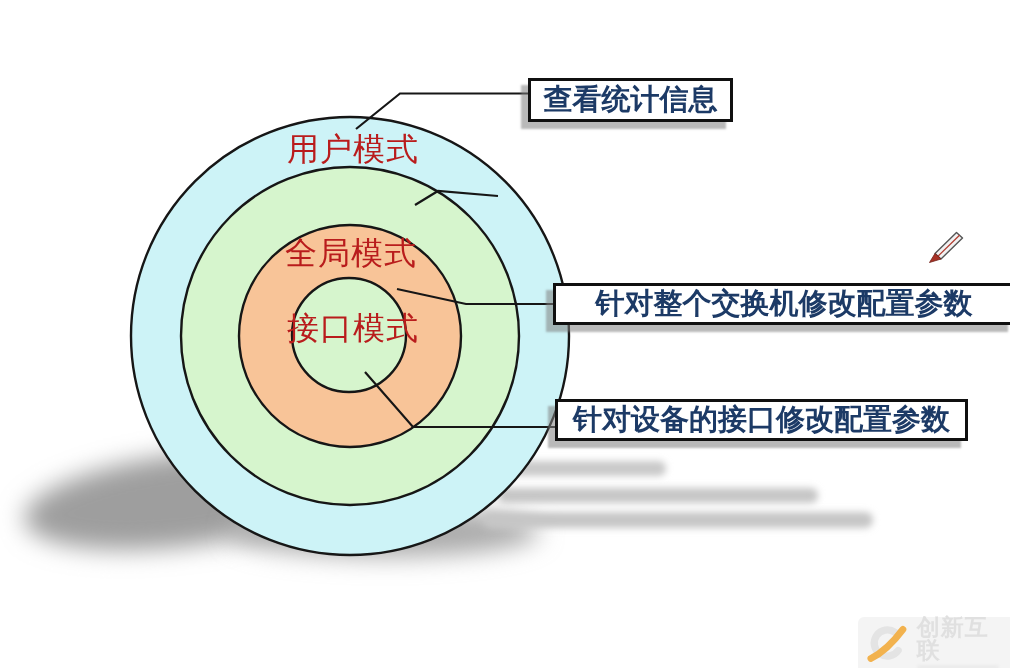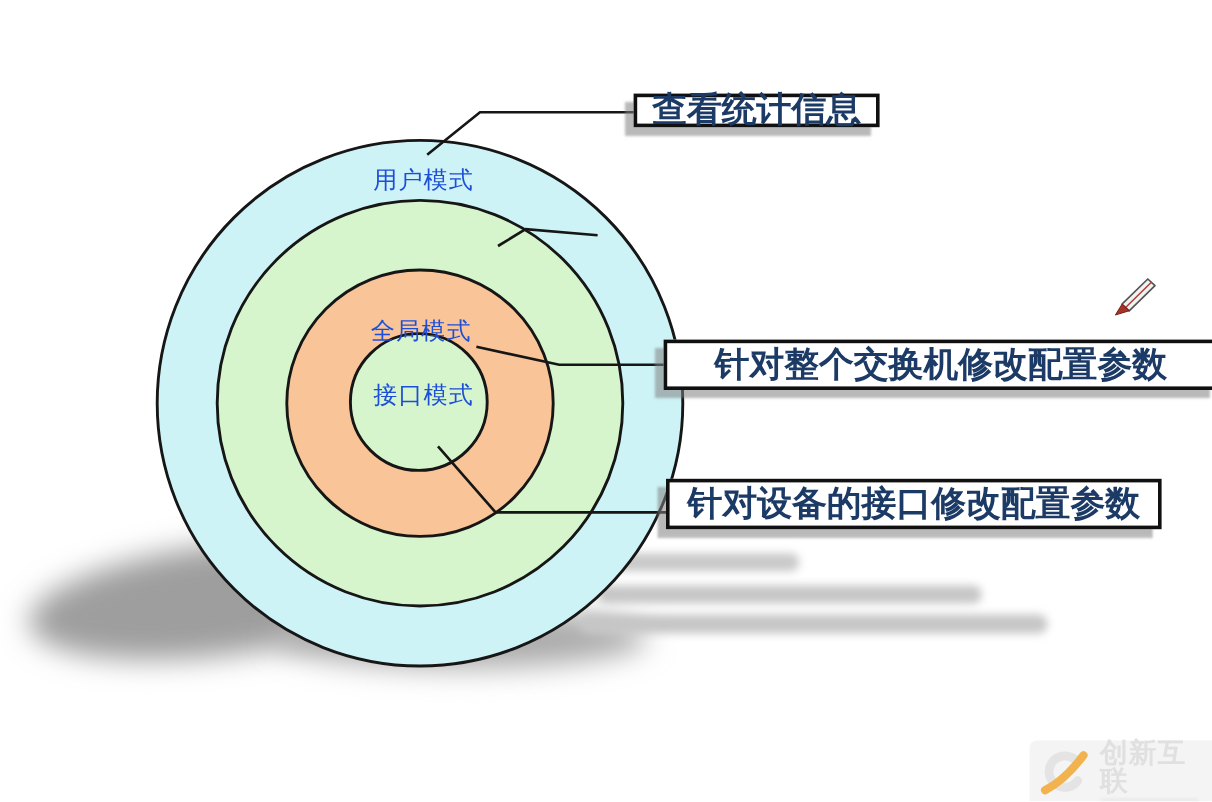--- a/index.html
+++ b/index.html
@@ -9,22 +9,22 @@
     width: 1010px;
     height: 668px;
     background: #ffffff;
     overflow: hidden;
   }
   .layer { position: absolute; left: 0; top: 0; }
 
   .ring-label {
     position: absolute;
     transform: translate(-50%, -50%);
-    font-size: 20px;
-    color: #1d4ed8;
+    font-size: 32px;
+    color: #b91c1c;
     letter-spacing: 1px;
     white-space: nowrap;
     user-select: none;
   }
 
   .callout {
     position: absolute;
     display: flex;
     align-items: center;
     justify-content: center;
@@ -100,24 +100,24 @@
     <polyline points="365,372 413,427 556,427" fill="none" stroke="#161616" stroke-width="2.2"></polyline>
 
     <g>
       <path d="M956.5,232.5 L962.5,238 L941,259 L935,253.5 Z" fill="#f2f2f2" stroke="#555555" stroke-width="1.4" stroke-linejoin="round"></path>
       <line x1="959.5" y1="235.2" x2="938" y2="256.2" stroke="#b03a2e" stroke-width="1.2"></line>
       <path d="M935,253.5 L941,259 L929.5,262.5 Z" fill="#a93226" stroke="#6e1f16" stroke-width="0.8"></path>
     </g>
   </svg>
 
   <div class="ring-label" style="left:353px; top:150px;">用户模式</div>
-  <div class="ring-label" style="left:351px; top:276px;">全局模式</div>
+  <div class="ring-label" style="left:351px; top:254px;">全局模式</div>
   <div class="ring-label" style="left:353px; top:329px;">接口模式</div>
 
-  <div class="callout" style="left:528px; top:78px; width:205px; height:28px;">查看统计信息</div>
+  <div class="callout" style="left:528px; top:78px; width:205px; height:44px;">查看统计信息</div>
   <div class="callout" style="left:553px; top:283px; width:462px; height:42px;">针对整个交换机修改配置参数</div>
   <div class="callout" style="left:555px; top:399px; width:413px; height:42px;">针对设备的接口修改配置参数</div>
 
   <div class="watermark">
     <svg width="46" height="46" viewBox="0 0 46 46">
       <circle cx="22" cy="23" r="13.5" fill="none" stroke="#e4e4e4" stroke-width="7.5" stroke-dasharray="64 21" stroke-linecap="round" transform="rotate(35 22 23)"></circle>
       <path d="M5,39 C15,34 26,25 38,9" fill="none" stroke="#f2b24e" stroke-width="7" stroke-linecap="round"></path>
     </svg>
     <div class="wm-col">
       <span class="wm-text">创新互联</span>

